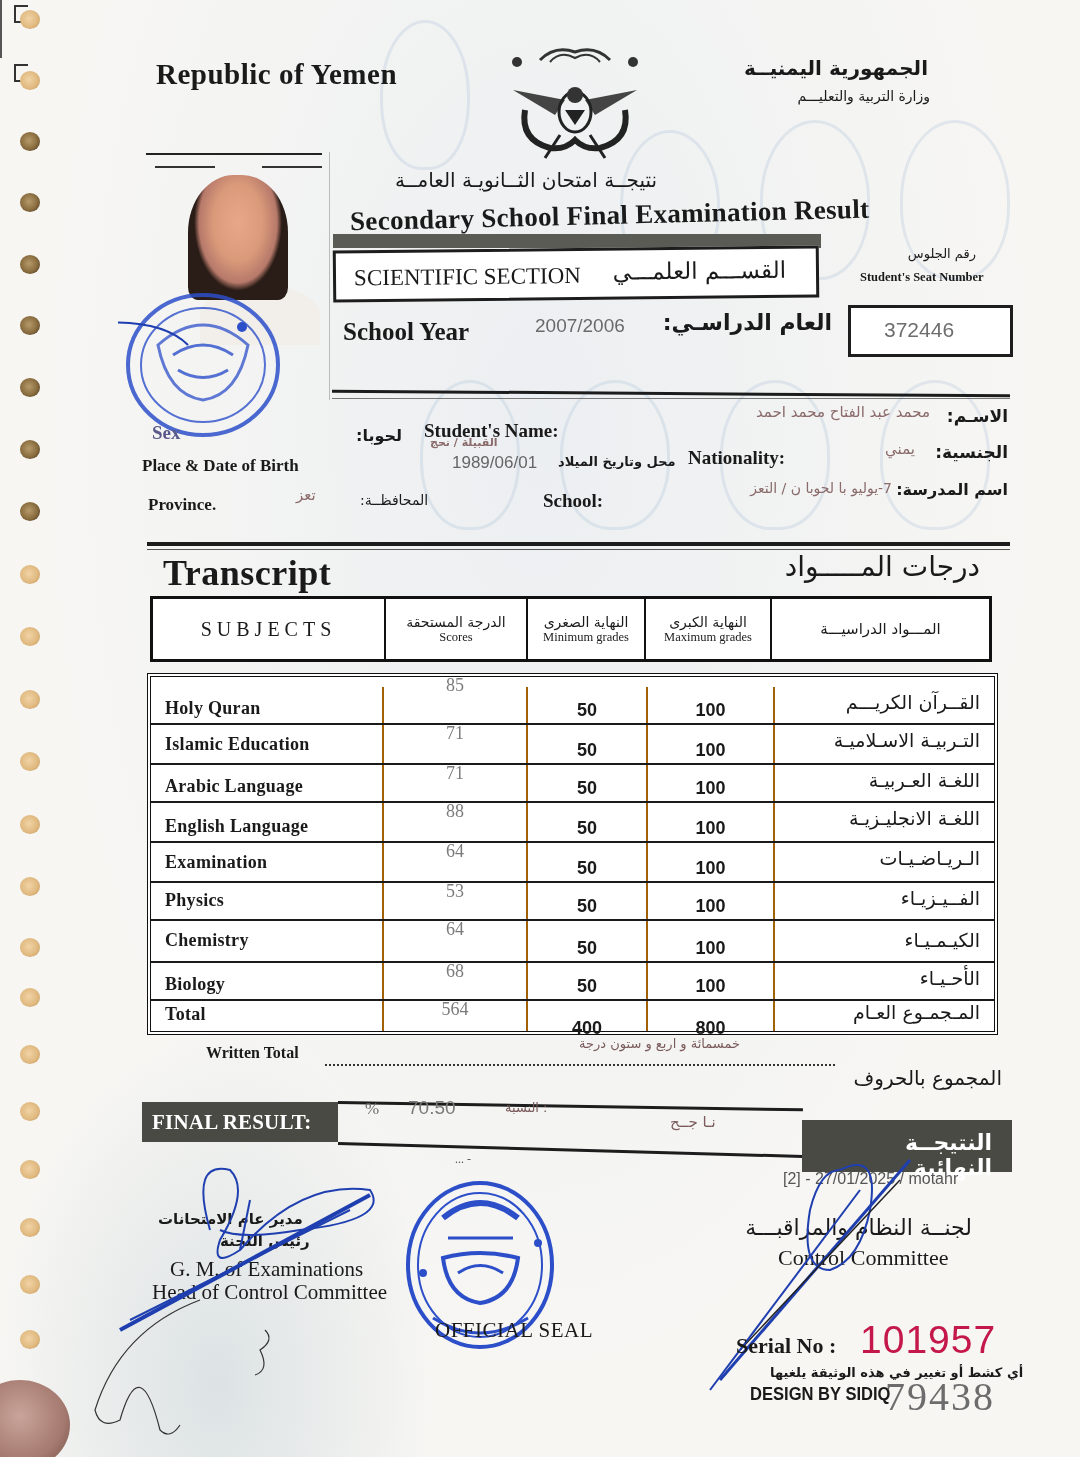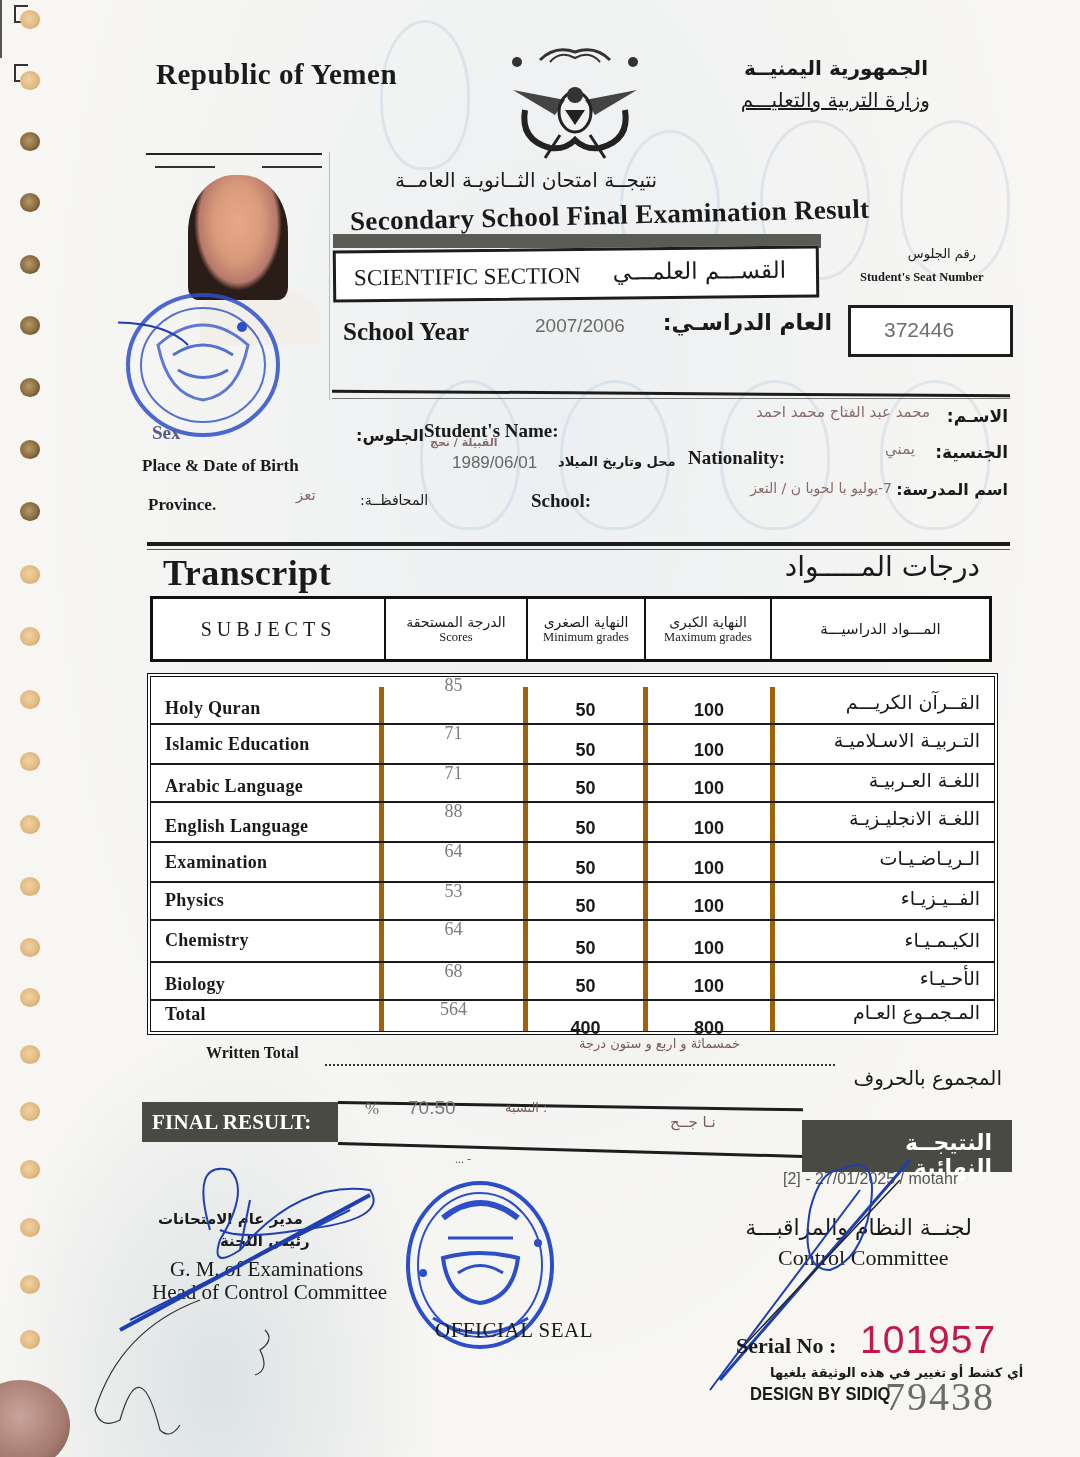--- a/index.html
+++ b/index.html
@@ -24,21 +24,21 @@
 
   
   .hole { position:absolute; left:20px; width:20px; height:19px; border-radius:50%;
     background: radial-gradient(circle at 45% 45%, #b79a6a 0, #8a6d3f 55%, #3a2a18 100%); }
   .hole.light { background: radial-gradient(circle at 45% 45%, #f1d3a5 0, #dfb87e 60%, #b48850 100%); }
   .tab-mark { position:absolute; left:14px; width:14px; height:18px; border:2px solid #333; border-right:none; }
 
   .header-en1 { left:156px; top:58px; font-size:29px; font-weight:bold; letter-spacing:0.5px; }
   .header-en2 { left:140px; top:96px; font-size:28px; font-weight:bold; font-style:italic; letter-spacing:0.5px; }
   .header-ar1 { right:152px; top:56px; font-size:20px; font-weight:bold; }
-  .header-ar2 { right:150px; top:88px; font-size:20px;text-decoration:underline; }
+  .header-ar2 { right:150px; top:88px; font-size:14px; }
 
   .emblem { left:505px; top:40px; width:140px; height:120px; }
 
   .photo-frame { left:142px; top:152px; width:188px; height:248px; border-right:1px solid #bbb; }
   .photo-line1 { left:146px; top:153px; width:176px; height:2px; background:#222; }
   .photo-line2 { left:155px; top:166px; width:60px; height:2px; background:#333; }
   .photo-line3 { left:262px; top:166px; width:60px; height:2px; background:#333; }
   .photo { left:188px; top:175px; width:100px; height:125px; border-radius:46% 46% 10% 10%;
     background: radial-gradient(ellipse at 50% 38%, #e9a78a 0, #d99a7a 35%, #b7796a 55%, #2a1d17 62%);}
   .photo-shirt { left:200px; top:285px; width:120px; height:60px; border-radius:50% 50% 0 0; background:#f2efeb; }
@@ -67,21 +67,21 @@
   .transcript-ar { right:100px; top:550px; font-size:28px; }
   .thead { left:150px; top:596px; width:842px; height:66px; border:3px solid #111; display:flex; background:#fff; }
   .thead > div { border-right:2px solid #111; display:flex; flex-direction:column; align-items:center; justify-content:center; }
   .thead > div:last-child { border-right:none; }
   .th-main { font-size:14px; font-family:"DejaVu Sans",sans-serif; direction:rtl; }
   .th-sub { font-size:12.5px; }
 
   .tbody { left:147px; top:673px; width:851px; height:362px; border:4px double #111; background:#fff; }
   .trow { position:absolute; left:0; width:100%; display:flex; border-bottom:2px solid #1a1a1a; }
   .trow:last-child { border-bottom:none; }
-  .tcell { border-right:5px solid #a16207; height:100%; position:relative; }
+  .tcell { border-right:2px solid #a16207; height:100%; position:relative; }
   .tcell:last-child { border-right:none; }
   .c-sub { width:233px; }
   .c-score { width:144px; }
   .c-min { width:120px; }
   .c-max { width:127px; }
   .c-ar { flex:1; }
   .sub-en { position:absolute; left:14px; bottom:4px; font-size:18px; font-weight:bold; letter-spacing:0.3px; }
   .score { position:absolute; left:0; right:0; top:-2px; text-align:center; font-size:18px; color:#7b7b7b; }
   .gnum { position:absolute; left:0; right:0; bottom:2px; text-align:center; font-size:18px; font-weight:bold; font-family:"Liberation Sans",sans-serif; }
   .sub-ar { position:absolute; right:14px; top:4px; font-size:19px; font-family:"DejaVu Sans",sans-serif; direction:rtl; letter-spacing:3px; }
@@ -214,33 +214,33 @@
   <div class="abs year-val">2007/2006</div>
   <div class="abs ar year-ar">العام الدراسـي:</div>
 
   <div class="abs rule-thick" style="left:332px;top:392px;width:678px;transform:rotate(0.4deg);"></div>
   <div class="abs" style="left:332px;top:398px;width:678px;height:1px;background:#777;"></div>
 
   <div class="abs ar f-lbl" style="right:72px;top:406px;font-size:17px;">الاسـم:</div>
   <div class="abs ar f-val" style="right:150px;top:403px;">محمد عبد الفتاح محمد احمد</div>
   <div class="abs f-lbl" style="left:424px;top:420px;">Student's Name:</div>
   <div class="abs f-lbl" style="left:152px;top:422px;color:#5a5a8a;">Sex</div>
-  <div class="abs ar f-lbl" style="left:356px;top:426px;font-size:16px;">الجلوس:</div>
+  <div class="abs ar f-lbl" style="left:356px;top:426px;font-size:16px;">لحوبا:</div>
   <div class="abs ar f-val" style="left:430px;top:436px;font-size:11px;letter-spacing:1px;font-weight:bold;">القبيلة / نحج</div>
 
   <div class="abs ar f-lbl" style="right:72px;top:442px;font-size:17px;">الجنسية:</div>
   <div class="abs ar f-val" style="right:165px;top:440px;">يمني</div>
   <div class="abs f-lbl" style="left:688px;top:447px;">Nationality:</div>
   <div class="abs ar" style="left:558px;top:454px;font-size:13px;font-weight:bold;">محل وتاريخ الميلاد</div>
   <div class="abs" style="left:452px;top:453px;font-size:17px;color:#666;font-family:'Liberation Sans',sans-serif;">1989/06/01</div>
   <div class="abs f-lbl" style="left:142px;top:456px;font-size:17px;">Place &amp; Date of Birth</div>
 
   <div class="abs ar f-lbl" style="right:72px;top:480px;font-size:16px;">اسم المدرسة:</div>
   <div class="abs ar f-val" style="right:188px;top:480px;font-size:14px;">7-يوليو با لحوبا ن / التعز</div>
-  <div class="abs f-lbl" style="left:531px;top:490px;">School:</div>
+  <div class="abs f-lbl" style="left:543px;top:490px;">School:</div>
   <div class="abs f-lbl" style="left:148px;top:495px;font-size:17px;">Province.</div>
   <div class="abs ar f-val" style="left:296px;top:486px;">تعز</div>
   <div class="abs ar" style="left:360px;top:492px;font-size:14px;">المحافظــة:</div>
 
   <div class="abs rule-thick" style="left:147px;top:542px;width:863px;height:4px;"></div>
   <div class="abs" style="left:147px;top:549px;width:863px;height:1px;background:#555;"></div>
 
   <div class="abs transcript-en">Transcript</div>
   <div class="abs ar transcript-ar">درجات المـــــواد</div>
 

